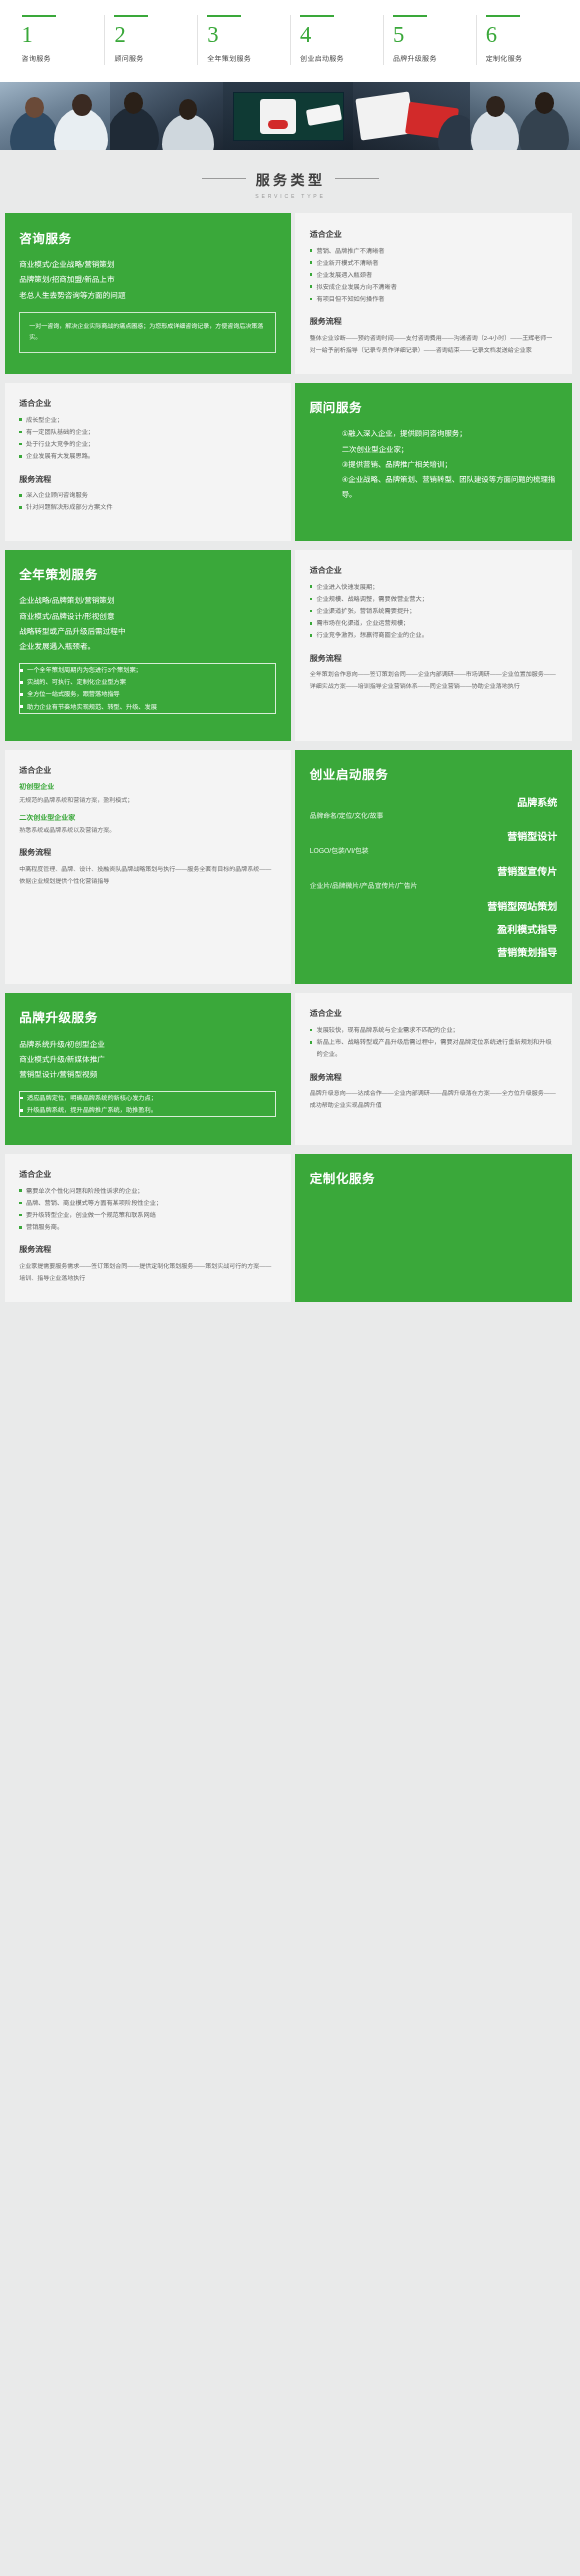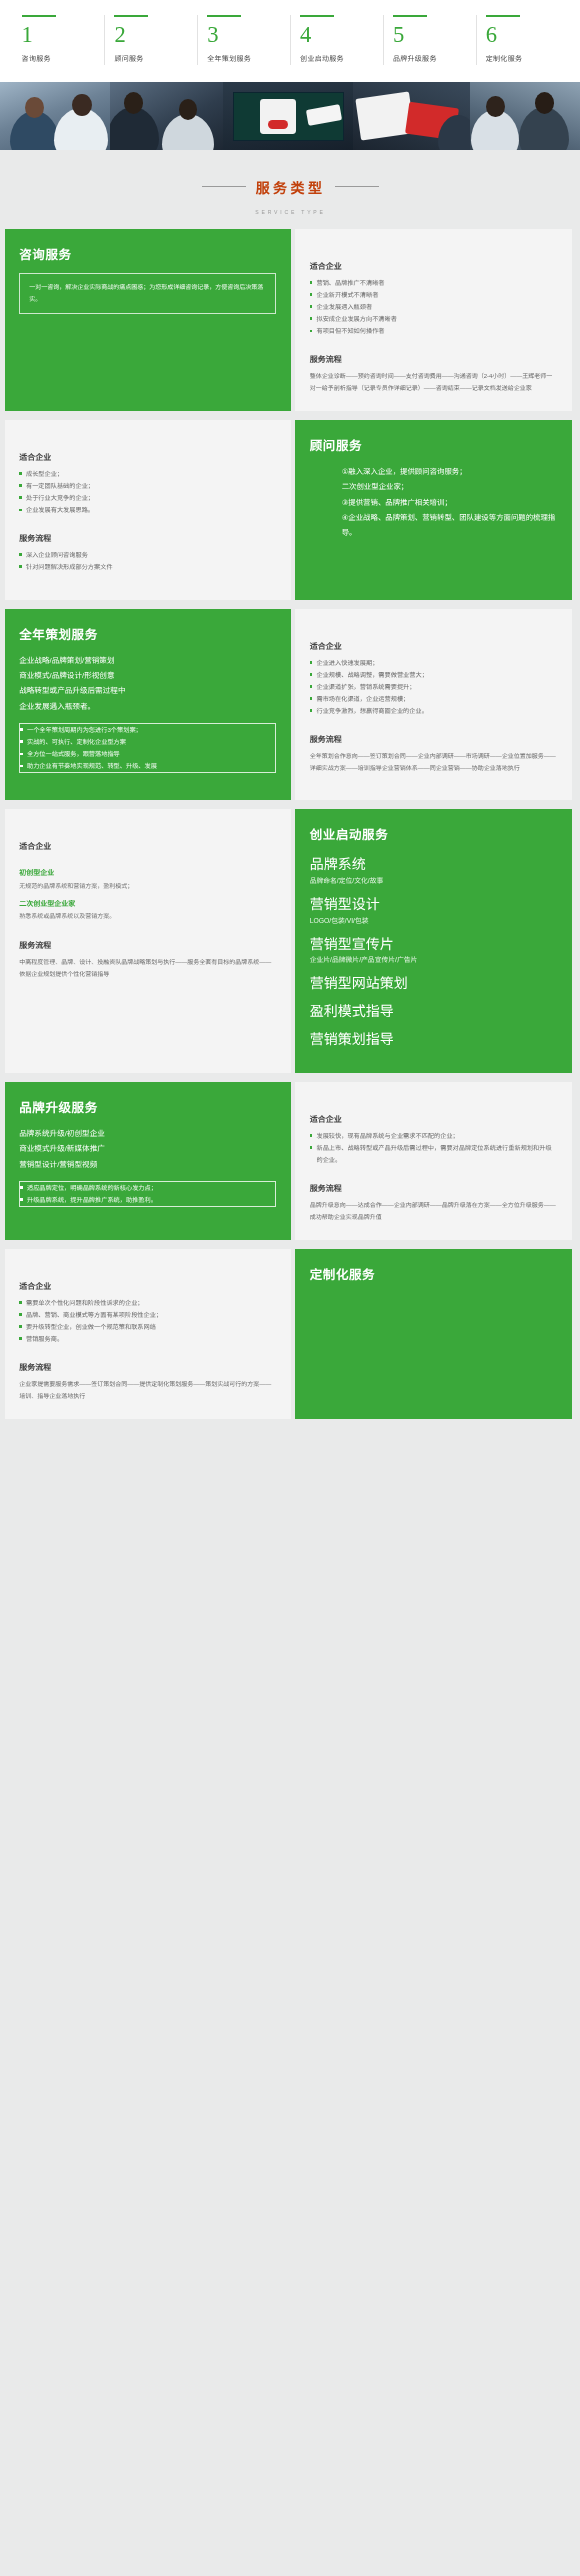--- a/index.html
+++ b/index.html
@@ -69,24 +69,24 @@
   .badge-red { position:absolute; background:#d22a2a; }
   .badge-white { position:absolute; background:#f2f2f2; }
 
   
   .sectitle {
     text-align:center;
     padding:19px 0 14.7px 0;
     background:#e9eaea;
   }
   .sectitle h2 {
-    margin:8px;
+    margin:0;
     font-size:14px;
     letter-spacing:3.4px;
-    color:#c2410c;
+    color:#404040;
     font-weight:bold;
     display:inline-block;
     position:relative;
     padding:0 12.5px;
   }
   .sectitle h2:before, .sectitle h2:after {
     content:""; position:absolute; top:9px; width:44px; height:1.1px; background:#9a9a9a;
   }
   .sectitle h2:before { left:-41px; }
   .sectitle h2:after  { right:-41px; }
@@ -120,21 +120,21 @@
   .green .p-title { color:#fff; }
 
   .lead { font-size:7.6px; line-height:2.0; margin:0 0 9px 0; }
   .lead div { white-space:nowrap; }
 
   .sub-h {
     font-size:8px;
     font-weight:bold;
     margin:0 0 5.7px 0;
   }
-  .light .sub-h { color:#444;margin-top:16px; }
+  .light .sub-h { color:#444; }
 
   ul.dotlist { list-style:none; margin:0 0 10.2px 0; padding:0; }
   ul.dotlist li {
     font-size:6.2px;
     line-height:1.95;
     color:#6a6a6a;
     padding-left:6.8px;
     position:relative;
   }
   ul.dotlist li:before {
@@ -170,21 +170,21 @@
   .boxed-green-lines { border:0.6px solid rgba(255,255,255,.8); padding:6.8px 8px; }
   .boxed-green-lines li { font-size:6px; line-height:2.0; }
 
   .mini {
     font-size:6px;
     line-height:1.95;
     color:#6f6f6f;
   }
 
   .kv { margin:0 0 8px 0; }
-  .kv .k { font-size:14px; font-weight:normal; color:#fff; margin-bottom:1.7px; }
+  .kv .k { font-size:10px; font-weight:bold; color:#fff; margin-bottom:1.7px;text-align:right; }
   .kv .v { font-size:6.8px; color:#eaf7ea; }
 
   .footer-space { height:17px; }
 </style>
 </head>
 <body>
 
 <div class="page">
 
   <div class="topstrip">
@@ -265,20 +265,25 @@
   </div>
 
   <div class="sectitle">
     <h2>服务类型</h2>
     <div class="sub">SERVICE TYPE</div>
   </div>
 
   <div class="block">
     <div class="panel green left">
       <h3 class="p-title">咨询服务</h3>
+      <div class="lead">
+        <div>商业模式/企业战略/营销策划</div>
+        <div>品牌策划/招商加盟/新品上市</div>
+        <div>老总人生去势咨询等方面的问题</div>
+      </div>
       <div class="boxed">一对一咨询，解决企业实际商战的痛点困惑；为您形成详细咨询记录，方便咨询后决策落实。</div>
     </div>
     <div class="panel light right">
       <div class="sub-h">适合企业</div>
       <ul class="dotlist">
         <li>营销、品牌推广不清晰者</li>
         <li>企业新开模式不清晰者</li>
         <li>企业发展遇入瓶颈者</li>
         <li>拟安成企业发展方向不清晰者</li>
         <li>有项目但不知如何操作者</li>

